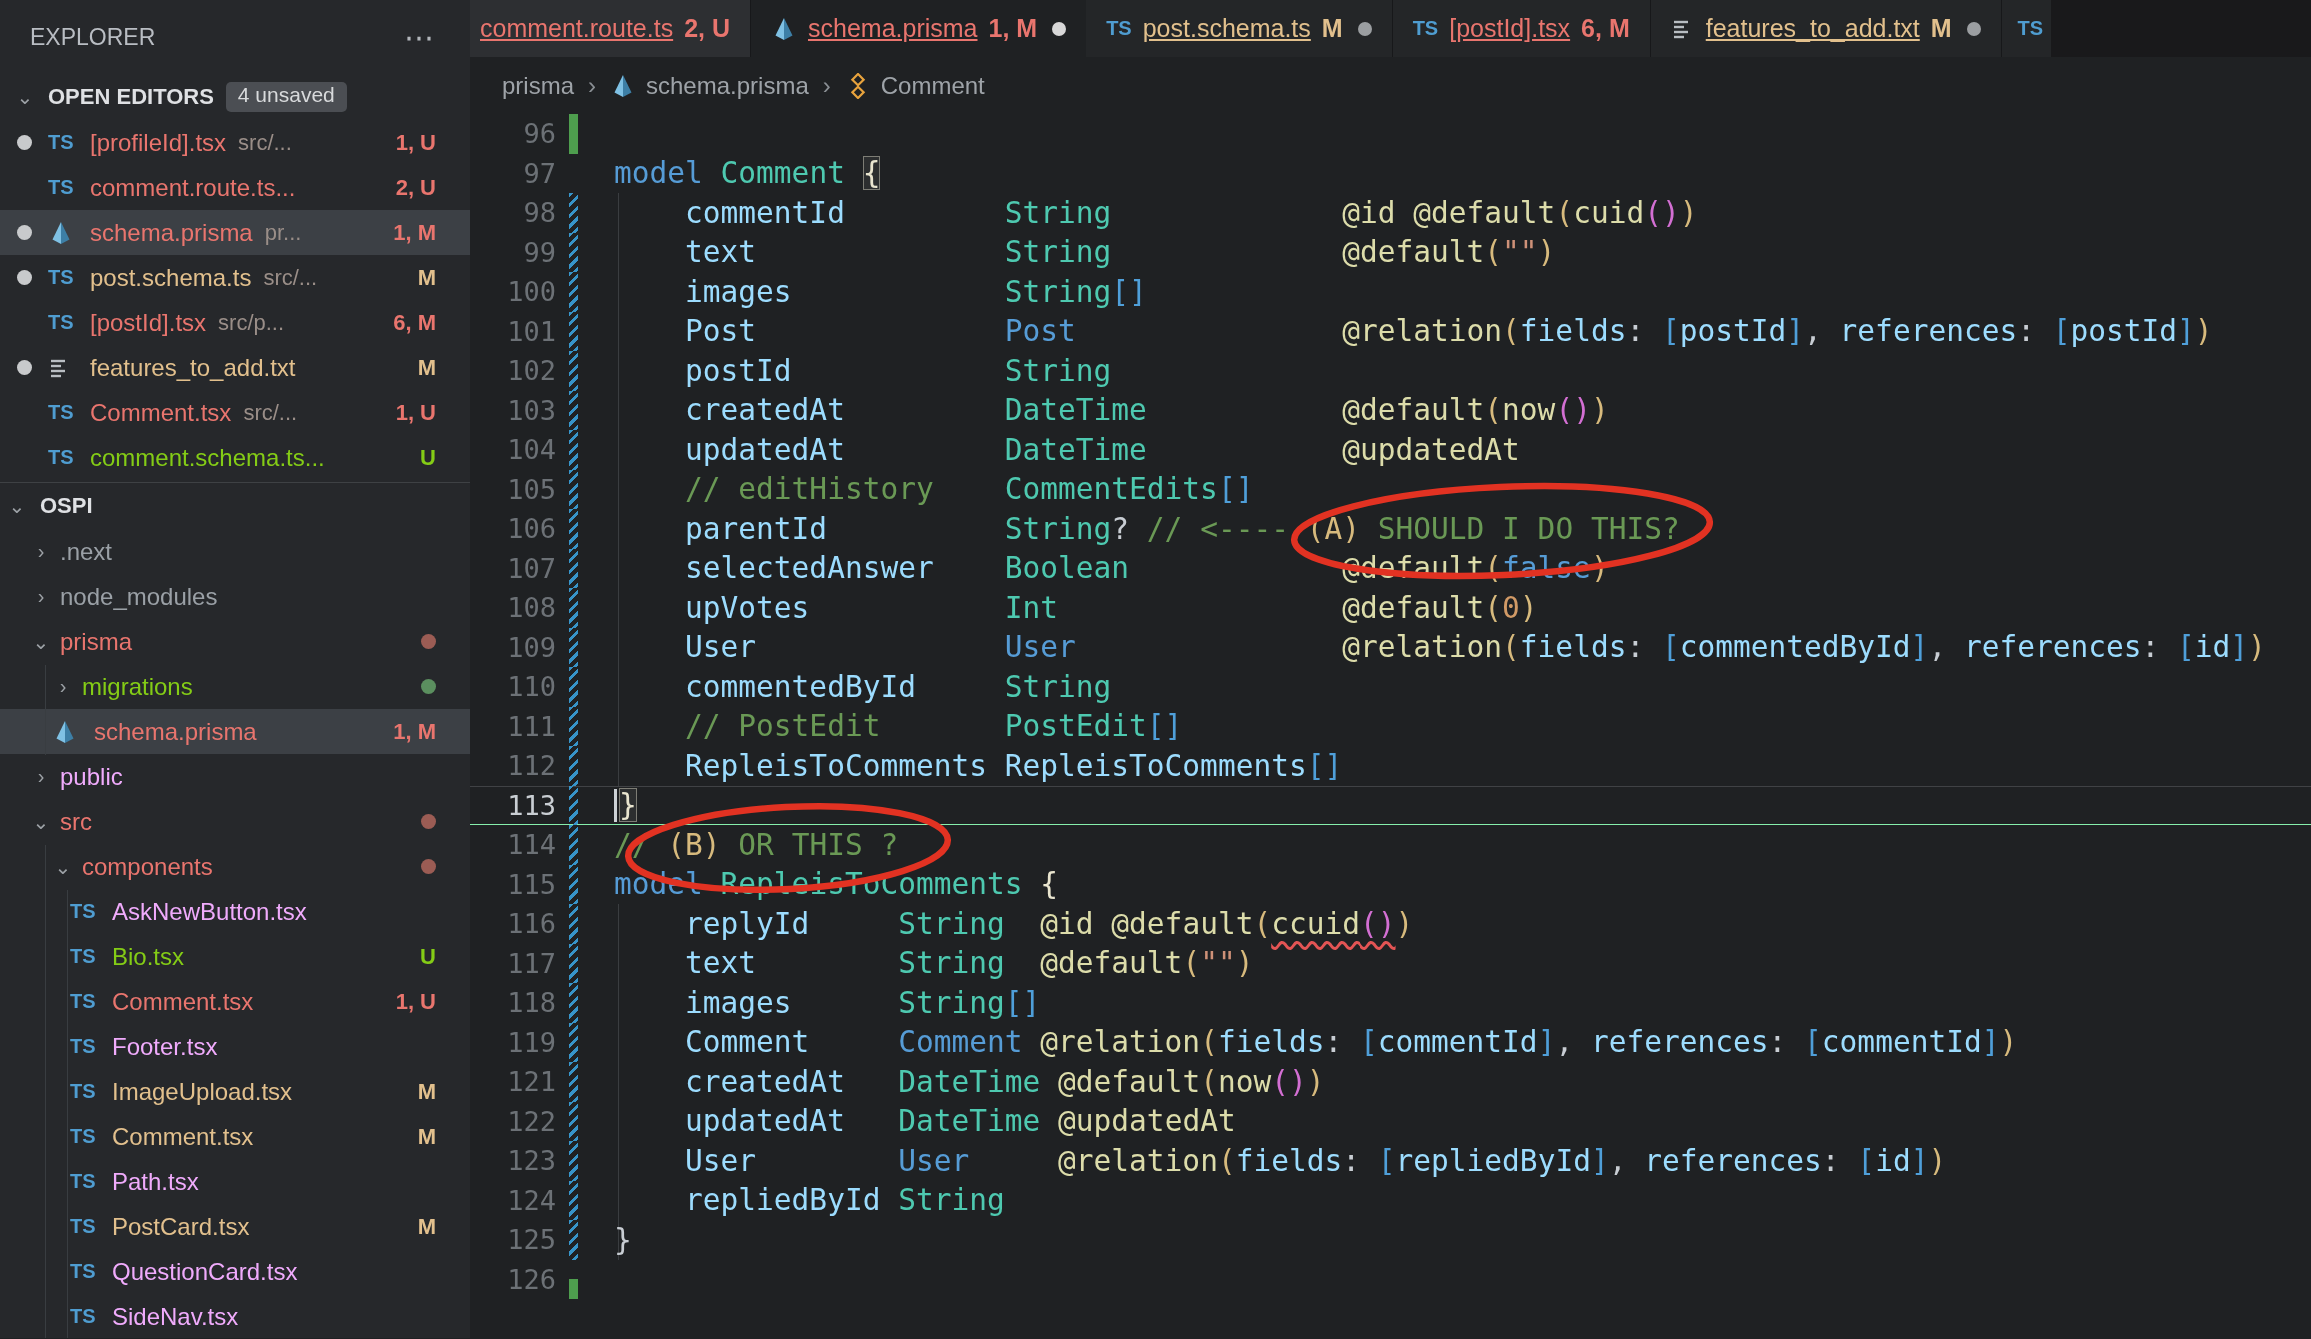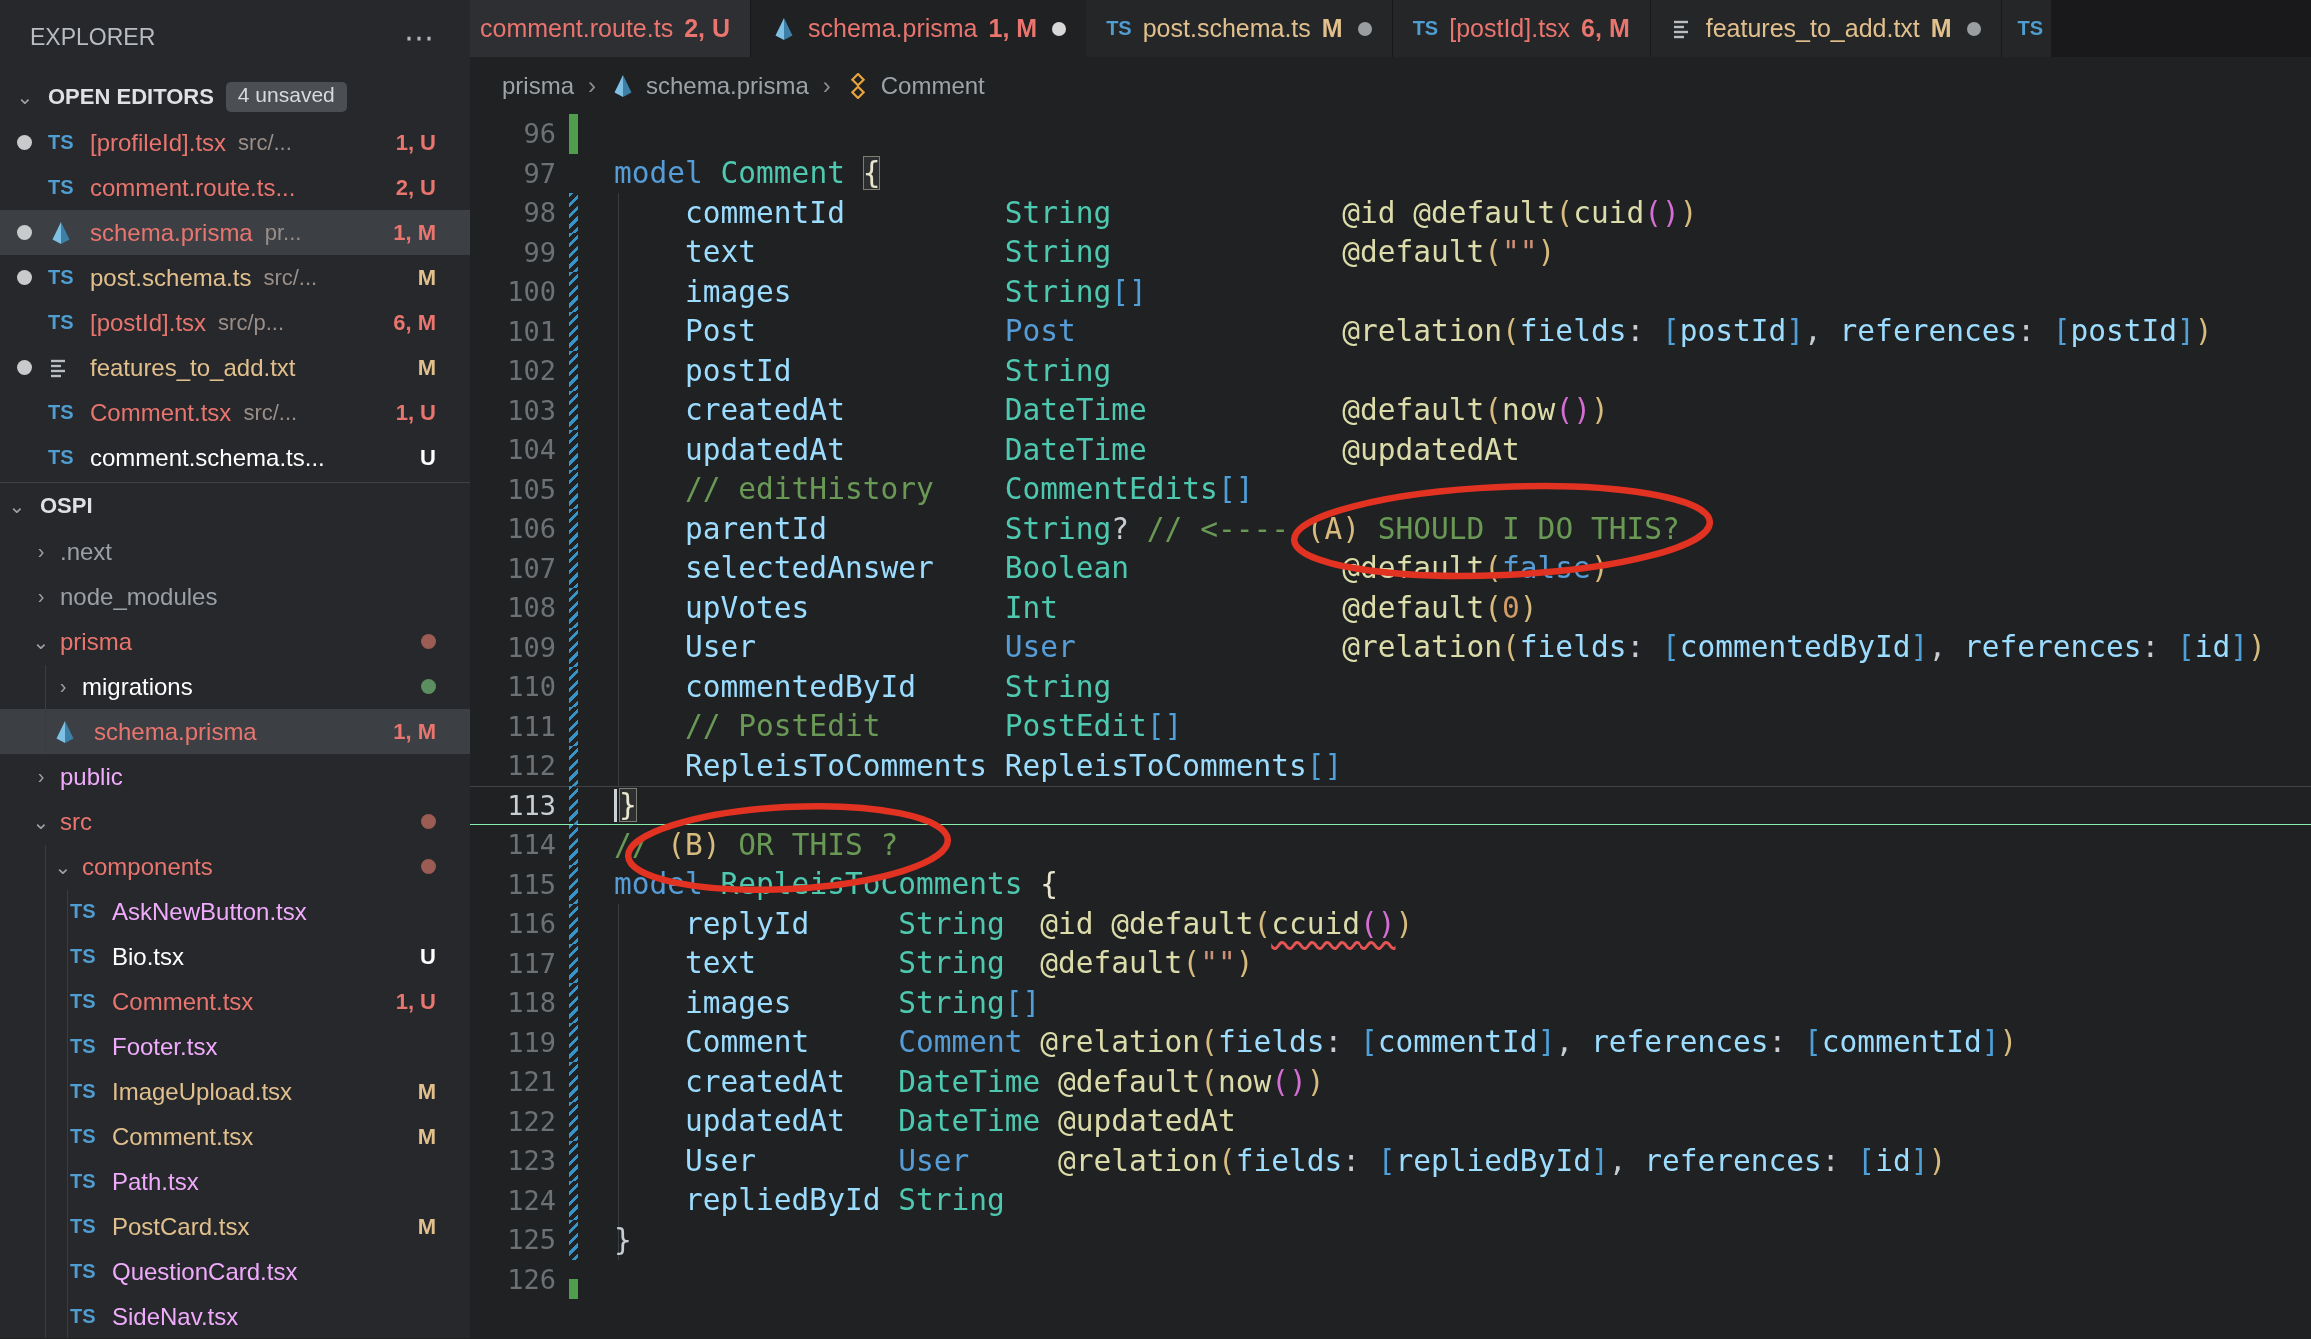--- a/index.html
+++ b/index.html
@@ -22,31 +22,31 @@
   .dotslot { width:48px; flex:none; display:flex; justify-content:center; }
   .dirty-dot { width:15px; height:15px; border-radius:50%; background:#c8cacc; }
   .iconslot { width:42px; flex:none; display:flex; justify-content:flex-start; align-items:center; }
   .tsicon { color:#4f9dd1; font-weight:bold; font-size:20px; }
   .fname { white-space:nowrap; }
   .fdesc { margin-left:12px; font-size:22px; color:#9a8e88; white-space:nowrap; }
   .spacer { flex:1; }
   .fbadge { font-size:22px; font-weight:bold; white-space:nowrap; }
   .gitdot { width:15px; height:15px; border-radius:50%; }
   .divider { height:1px; background:#3e4144; margin-top:2px; }
-  .c-red { color:#e9756e; } .c-yellow { color:#e2c08d; } .c-green { color:#ffffff; }
+  .c-red { color:#e9756e; } .c-yellow { color:#e2c08d; } .c-green { color:#84cc16; }
   .c-white { color:#f0abfc;text-align:center; } .c-dim { color:#9aa0a6; }
   .d-red { background:#9b5c54; } .d-green { background:#5b8f5f; }
   .tguide { position:absolute; width:1px; background:#393d41; z-index:1; }
   
   .editor { position:absolute; left:470px; top:0; width:1841px; height:1339px; background:#1f2123; }
   .tabbar { height:57px; background:#19191b; display:flex; }
   .tab { flex:none; display:flex; align-items:center; gap:11px; padding:0 20px; font-size:25px; background:#242628; border-right:1px solid #17181a; overflow:hidden; }
   .tab.first { background:#2d2f32; padding-left:10px; }
   .tab.active { background:#1f2123; border-right:none; }
-  .tab .tname { white-space:nowrap; }
+  .tab .tname { white-space:nowrap;text-decoration:underline; }
   .tab .tbadge { font-weight:bold; white-space:nowrap; }
   .tab-dot { width:14px; height:14px; border-radius:50%; background:#9b9ea1; margin-left:4px; flex:none; }
   .tab.active .tab-dot { background:#d8d8d8; }
   .tab.stub { width:49px; padding:0 0 0 16px; border-right:none; }
   .breadcrumb { height:57px; display:flex; align-items:center; gap:14px; padding-left:32px; font-size:24px; color:#9ea3a8; }
   .bc-sep { color:#8a8f94; font-size:24px; }
   .bc-item { display:flex; align-items:center; gap:10px; cursor:pointer; }
   
   .code-area { position:relative; font-family:"DejaVu Sans Mono", monospace; font-size:29.5px; }
   .cl { display:flex; align-items:center; height:39.5px; position:relative; }

